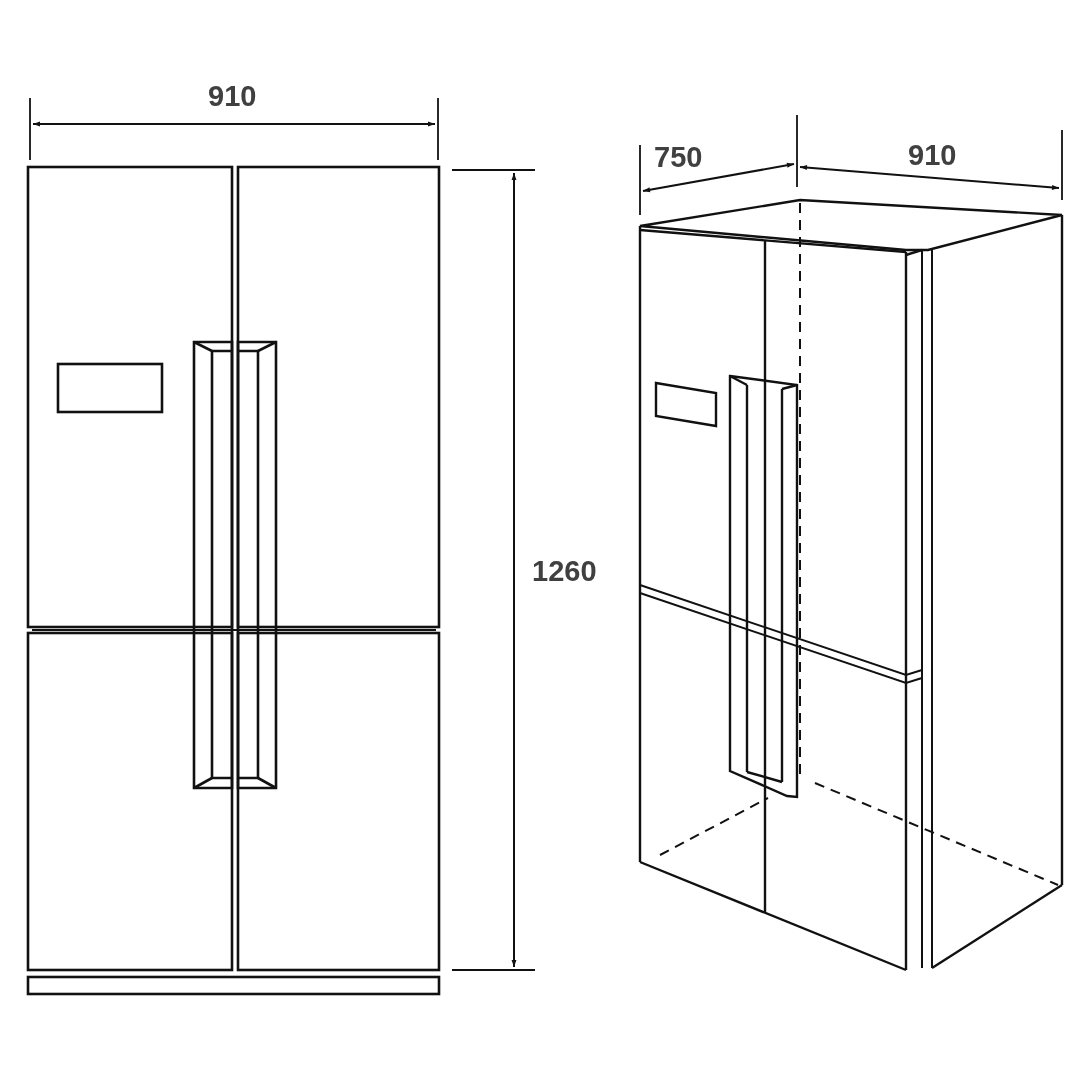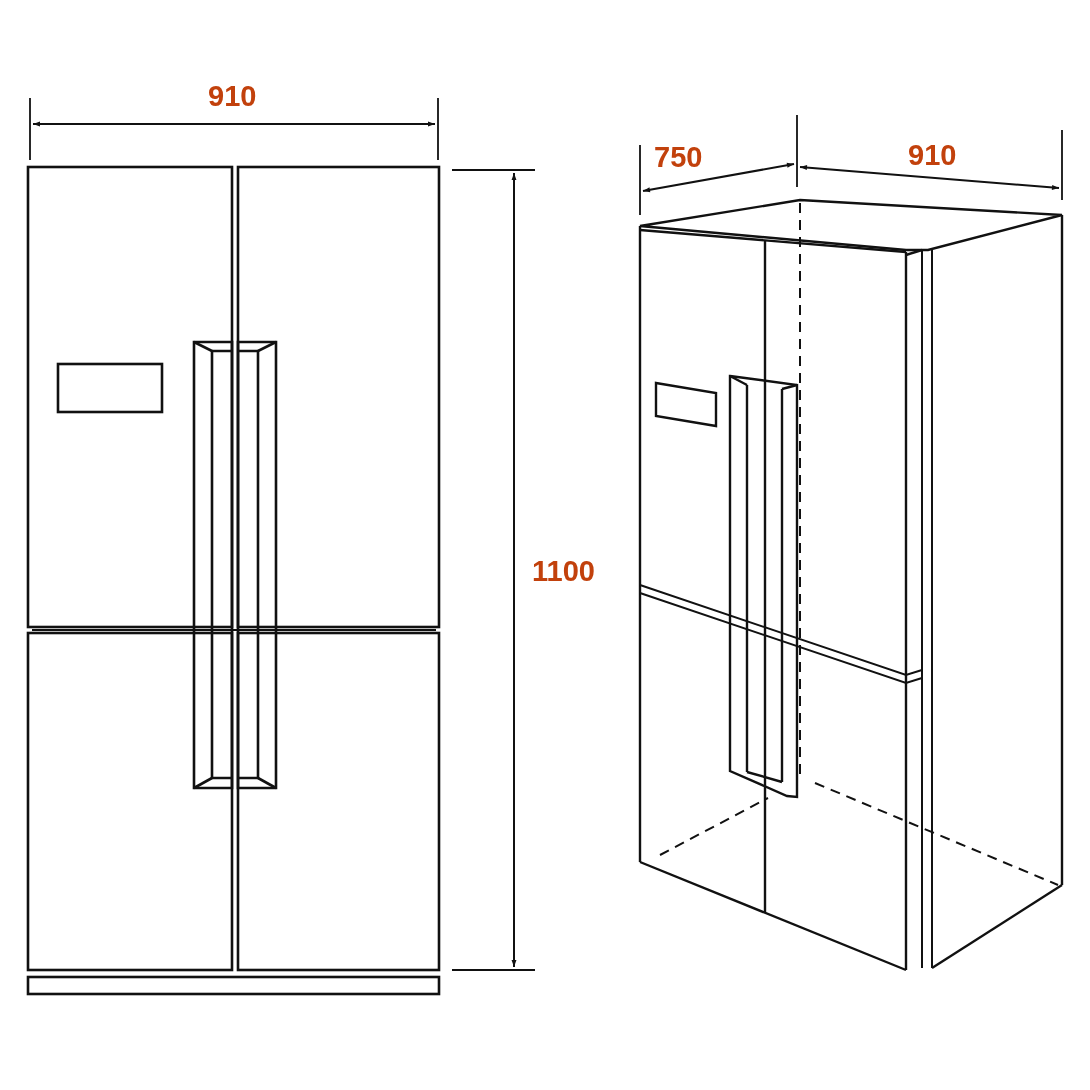--- a/index.html
+++ b/index.html
@@ -4,21 +4,21 @@
 <style>
   html, body { margin: 0; padding: 0; background: #ffffff; }
   body { width: 1090px; height: 1090px; overflow: hidden; }
   #stage { position: relative; width: 1090px; height: 1090px; }
   svg { position: absolute; left: 0; top: 0; }
   .dim-label {
     position: absolute;
     font-family: "Liberation Sans", sans-serif;
     font-weight: bold;
     font-size: 29px;
-    color: #c2410c;
+    color: #404040;
     line-height: 1;
     white-space: nowrap;
   }
 </style>
 </head>
 <body>
 
 <div id="stage">
 
   <svg width="1090" height="1090" viewBox="0 0 1090 1090">
@@ -110,17 +110,17 @@
 
       <g stroke-dasharray="10,7" stroke-width="2">
         <line x1="800" y1="203" x2="800" y2="780"></line>
         <line x1="660" y1="855" x2="768" y2="798"></line>
         <line x1="815" y1="783" x2="1058" y2="885"></line>
       </g>
     </g>
   </svg>
 
   <div class="dim-label" style="left:208px; top:82px;">910</div>
-  <div class="dim-label" style="left:532px; top:557px;">1100</div>
+  <div class="dim-label" style="left:532px; top:557px;">1260</div>
   <div class="dim-label" style="left:654px; top:143px;">750</div>
   <div class="dim-label" style="left:908px; top:141px;">910</div>
 
 </div>
 
 </body></html>

